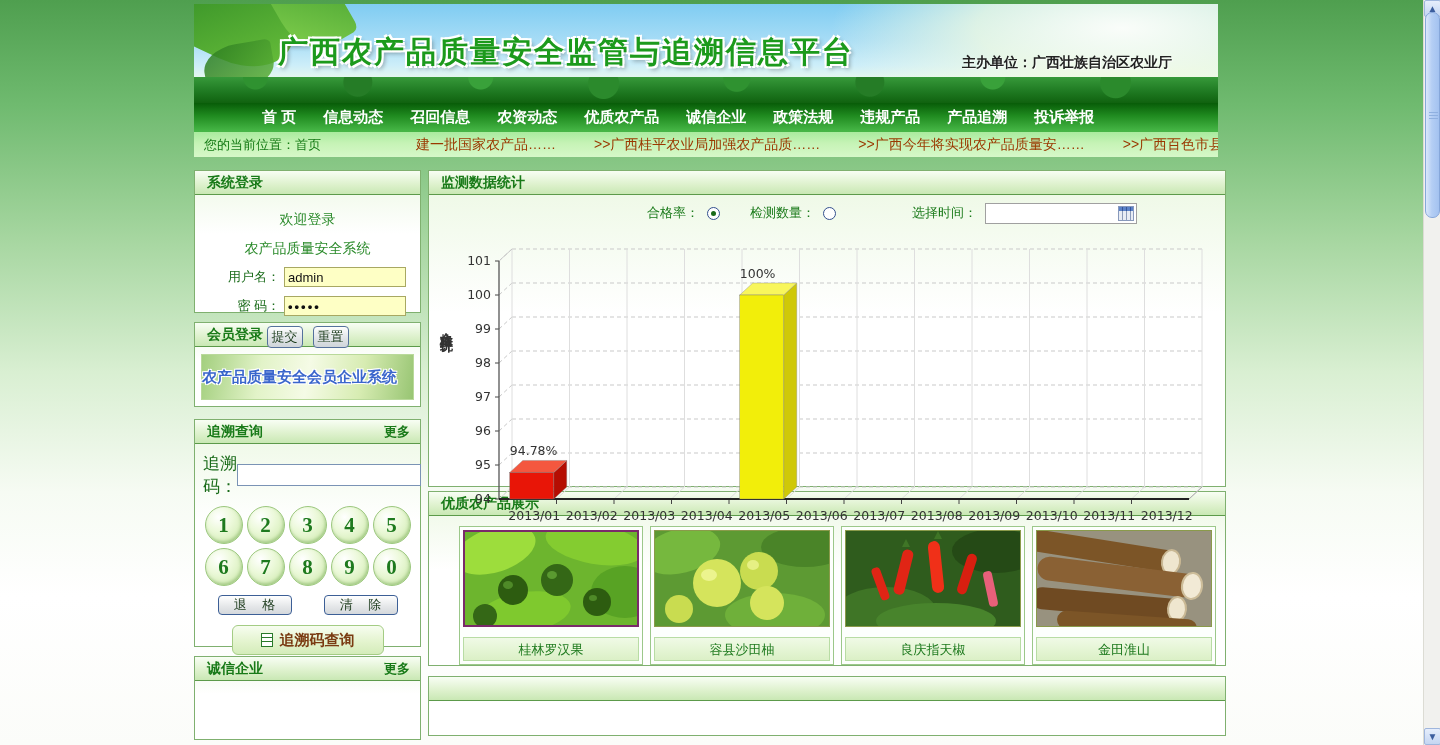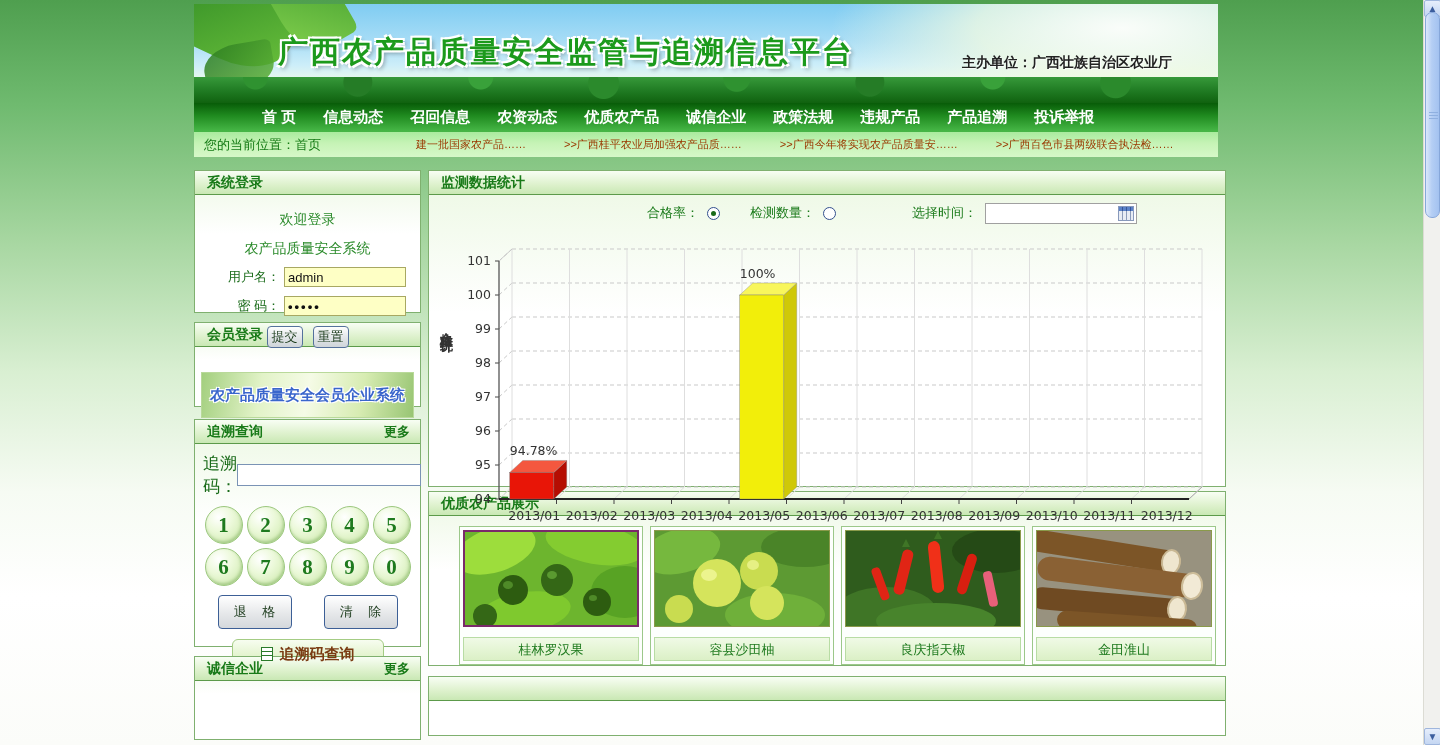--- a/index.html
+++ b/index.html
@@ -41,21 +41,21 @@
 
   
   .nav { width:1024px; height:28px; display:flex; align-items:center; gap:27px; padding-left:68px;
     background:linear-gradient(180deg,#085c08 0%,#1f8a1f 45%,#46b646 100%); }
   .nav-item { color:#fff; font-size:15px; font-weight:bold; white-space:nowrap; cursor:pointer; }
 
   
   .ticker { width:1024px; height:26px; display:flex; align-items:center; overflow:hidden; white-space:nowrap;
     border-top:1px solid #46b546; background:linear-gradient(180deg,#a9eb9e 0%,#c6f3b6 45%,#d6f8c8 100%); }
   .ticker .loc { color:#157a15; font-size:13px; padding-left:10px; }
-  .ticker .news { color:#9a3800; font-size:11px; margin-left:38px; }
+  .ticker .news { color:#9a3800; font-size:14px; margin-left:38px; }
   .ticker .news.first { margin-left:95px; }
 
   
   .content { display:flex; margin-top:13px; width:1032px; align-items:flex-start; }
   .sidebar { width:227px; }
   .main { width:798px; margin-left:7px; }
 
   
   .panel { border:1px solid #7fb06f; background:linear-gradient(180deg,#ecf8e3 0%,#ffffff 45%); margin-bottom:0; }
   .panel-hd { height:24px; line-height:23px; padding:0 10px 0 12px; display:flex; justify-content:space-between; align-items:center;
@@ -72,37 +72,37 @@
   .frow input { width:122px; height:20px; background:#feffc5; border:1px solid #a8a862; font-size:13px; padding:0 3px; color:#111;
     font-family:"Liberation Sans",sans-serif; }
   .frow input.pwd { font-weight:bold; letter-spacing:2px; }
   .btnrow { display:flex; justify-content:center; gap:10px; margin-top:10px; }
   .xpbtn { min-width:35px; height:22px; padding:0 4px; border:1px solid #54719c; border-radius:4px;
     background:linear-gradient(180deg,#fefefe,#dfe3e6 60%,#cfd5da); font-size:13px; color:#1b3b1b; cursor:pointer;
     font-family:"Liberation Sans",sans-serif; }
 
   
   .p-member { height:85px; margin-top:9px; }
-  .member-banner { margin:25px 6px; height:46px; border:1px solid #b9d99a; display:flex; align-items:center; justify-content:center;
+  .member-banner { margin:7px 6px; height:46px; border:1px solid #b9d99a; display:flex; align-items:center; 
     background:linear-gradient(100deg,#a3cf7e 0%,#e2f3c8 28%,#f5fbe6 50%,#d7ecb2 75%,#98c573 100%); cursor:pointer; }
   .member-banner span { color:#3a66cc; font-weight:bold; font-size:15px;
     text-shadow:-1px -1px 0 #fff,1px -1px 0 #fff,-1px 1px 0 #fff,1px 1px 0 #fff; }
 
   
   .p-trace { height:228px; margin-top:12px; }
   .trace-row { display:flex; align-items:center; margin:8px 8px 0 8px; }
   .trace-row label { color:#1a6b1a; font-size:17px; }
   .trace-row input { flex:1; height:22px; border:1px solid #7a93b5; background:#fff; padding:0 3px; font-size:13px; }
   .keypad { display:flex; flex-wrap:wrap; gap:4px 4px; padding:8px 6px 0 6px; justify-content:center; }
   .key { width:38px; height:38px; border-radius:50%; border:1px solid #9cc87e; cursor:pointer;
     background:radial-gradient(circle at 35% 28%, #ffffff 0%, #ecf9da 40%, #c9e8a6 100%);
     color:#1e7a1e; font-family:"Liberation Serif",serif; font-weight:bold; font-size:21px; line-height:36px; text-align:center;
     box-shadow:inset -1px -2px 3px rgba(120,170,90,.5); }
   .trace-btns { display:flex; justify-content:center; gap:32px; margin-top:9px; }
-  .tbtn { width:74px; height:34px; border:1px solid #3c5f96; border-radius:4px; cursor:pointer;
+  .tbtn { width:74px; height:20px; border:1px solid #3c5f96; border-radius:4px; cursor:pointer;
     background:linear-gradient(180deg,#ffffff,#e4e6e8 60%,#d4d8dc); font-size:13px; color:#213f21; letter-spacing:6px; padding-left:6px;
     font-family:"Liberation Sans",sans-serif; }
   .query-btn { margin:10px auto 0 auto; width:152px; height:30px; border:1px solid #a4cc84; border-radius:6px; cursor:pointer;
     background:linear-gradient(180deg,#f7fdf0,#e2f3cc 60%,#d4ecba); display:flex; align-items:center; justify-content:center; gap:7px; }
   .query-btn .qtext { font-size:15px; font-weight:bold; color:#7a3b12; }
   .doc-ico { width:12px; height:14px; border:1px solid #2a7a2a; background:
       linear-gradient(180deg,transparent 3px,#2a7a2a 3px,#2a7a2a 4px,transparent 4px,transparent 7px,#2a7a2a 7px,#2a7a2a 8px,transparent 8px),
       #fff; }
 
   

